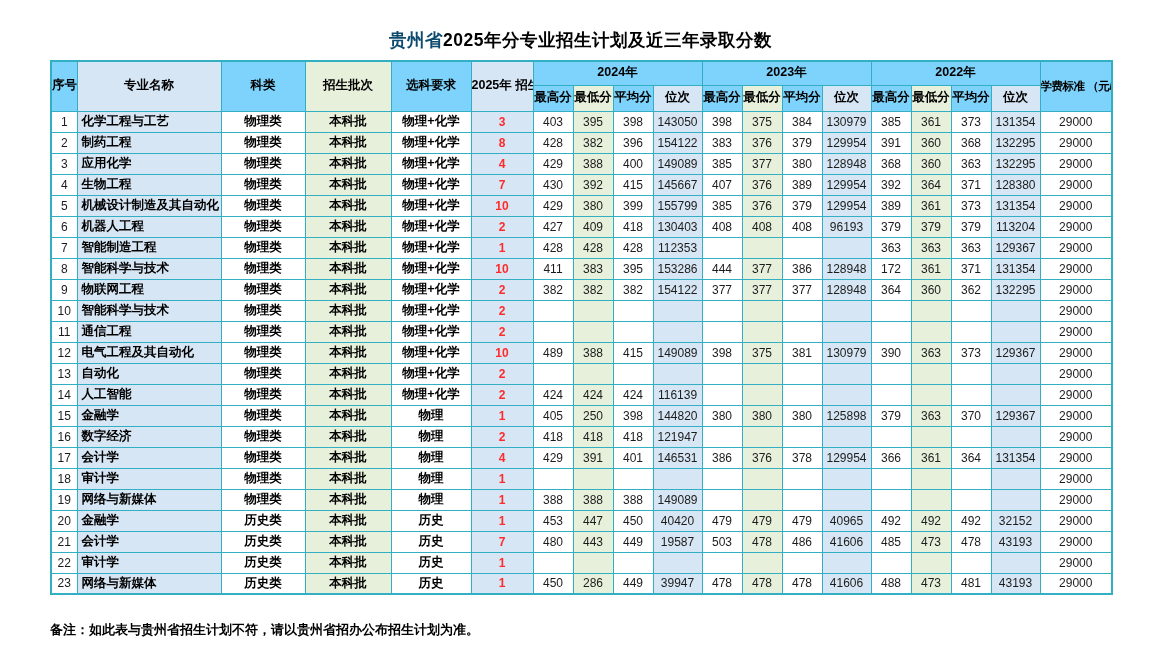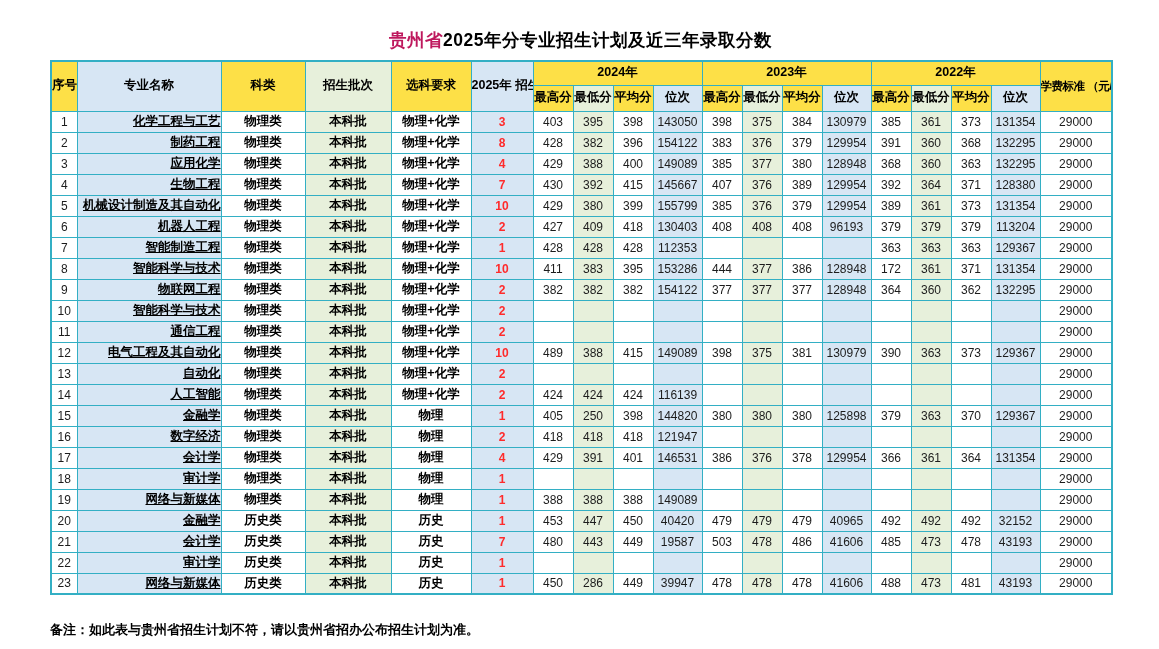--- a/index.html
+++ b/index.html
@@ -8,42 +8,42 @@
     width: 1159px; height: 649px; overflow: hidden;
     font-family: "Liberation Sans", "DejaVu Sans", sans-serif;
     color: #000;
   }
   .page { padding-top: 28px; padding-left: 50px; }
   .title {
     width: 1061px; text-align: center;
     font-size: 17.5px; font-weight: bold; letter-spacing: 0.5px;
     margin-bottom: 8px; white-space: nowrap;
   }
-  .title .hl { color: #be185d; }
+  .title .hl { color: #0c4a6e; }
   table.adm {
     border-collapse: collapse; table-layout: fixed; width: 1061px;
     border: 2px solid #33afc4;
   }
   table.adm th, table.adm td {
     border: 1px solid #33afc4;
     overflow: hidden; white-space: nowrap;
     text-align: center; vertical-align: middle;
     padding: 0;
   }
   thead th {
-    font-size: 12.5px; font-weight: bold; background: #fde047;
+    font-size: 12.5px; font-weight: bold; background: #7dd3fc;
     line-height: 1.25;
   }
   thead tr.r1 th { height: 24px; }
   thead tr.r2 th { height: 26px; margin-left: 12px; }
   th.multiline { white-space: pre-line; }
   th.fee-head { font-size: 11.5px; letter-spacing: -0.5px; }
   tbody td { height: 21px; font-size: 12px; color: #1c1c1c; }
   tbody td.zh { font-size: 12.5px; font-weight: bold; color: #000; }
-  tbody td.major { text-align: right; padding-left: 4px; text-decoration: underline; }
+  tbody td.major { text-align: left; padding-left: 4px; }
   .tint-blue { background: #d7e6f4; }
   .tint-green { background: #e7f0db; }
   td.plan { color: #ff2b2b; font-weight: bold; }
   .note {
     margin-top: 26px; font-size: 13px; font-weight: bold; color: #000;
   }
 </style>
 </head>
 <body>
 

